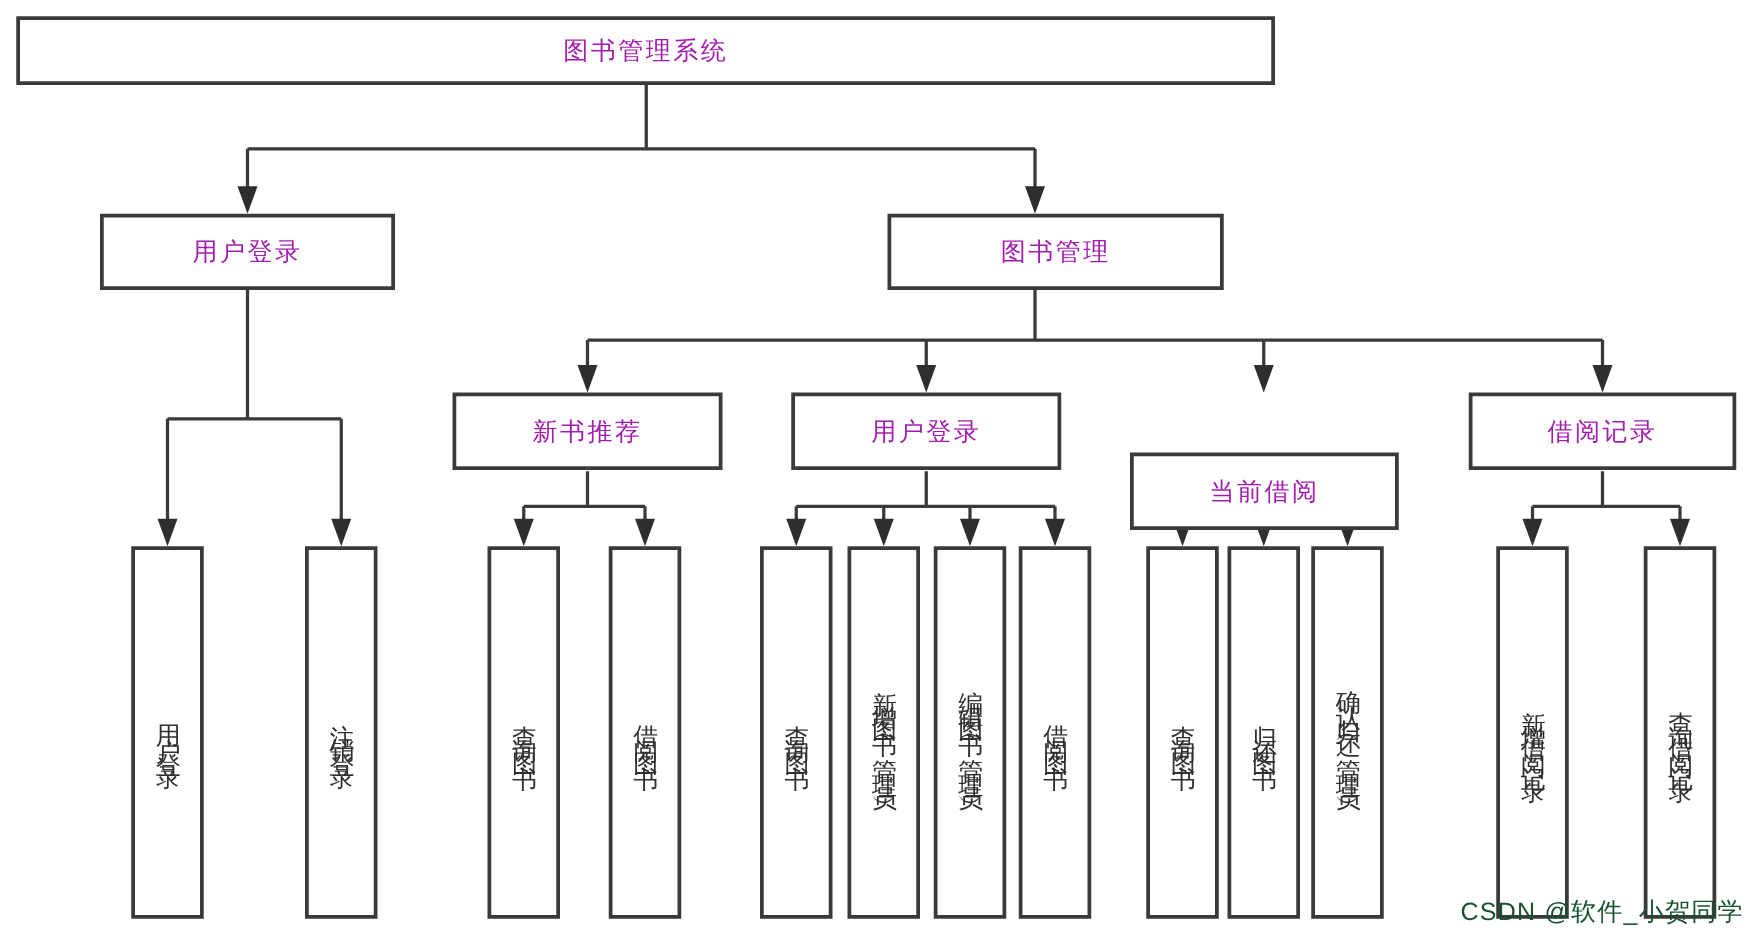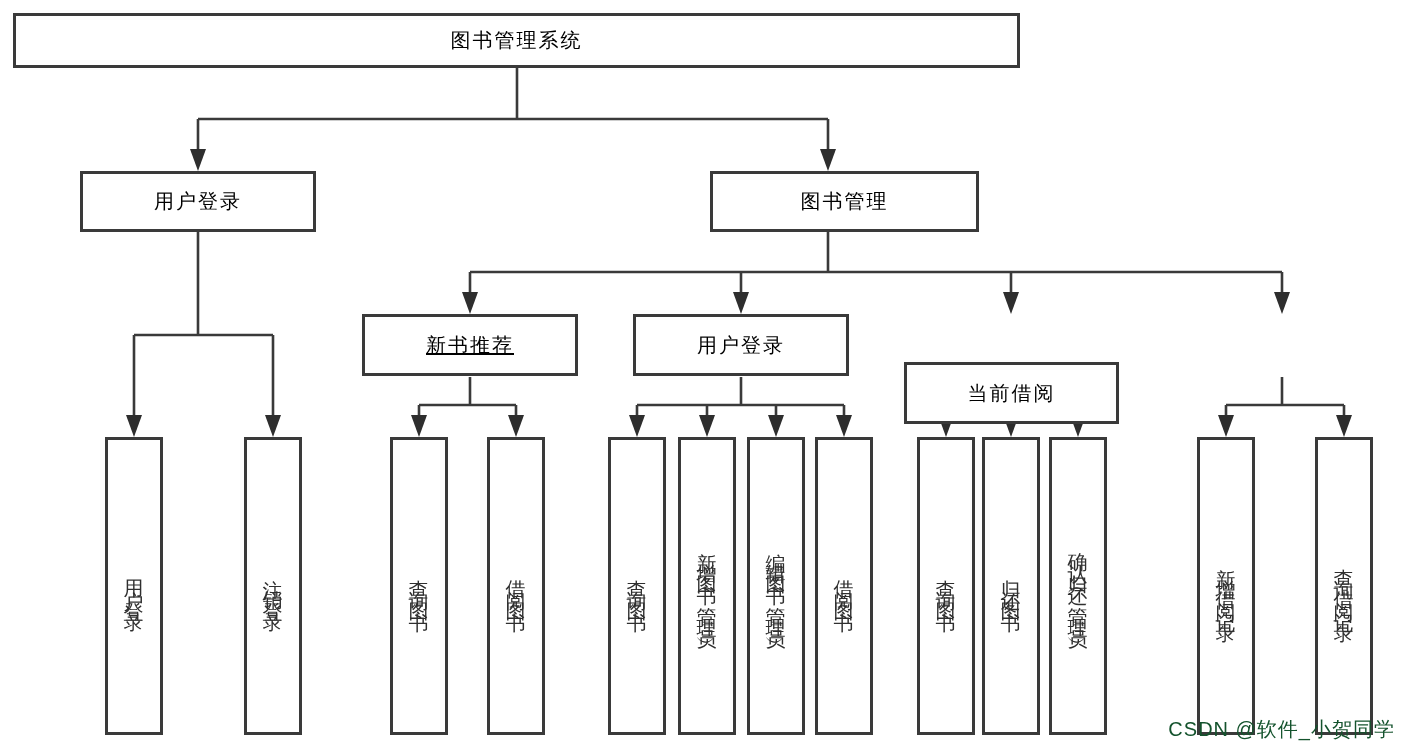--- a/index.html
+++ b/index.html
@@ -18,21 +18,21 @@
     pointer-events: none;
   }
   .node {
     position: absolute;
     box-sizing: border-box;
     border: 3px solid #3a3a3a;
     background: #ffffff;
     display: flex;
     align-items: center;
     justify-content: center;
-    color: #000000;
+    color: #a21caf;
     font-size: 20px;
     letter-spacing: 2px;
     white-space: nowrap;
   }
   .vnode {
     position: absolute;
     box-sizing: border-box;
     border: 3px solid #3a3a3a;
     background: #ffffff;
     display: flex;
@@ -45,21 +45,21 @@
     letter-spacing: 11px;
     width: 58px;
     top: 437px;
     height: 298px;
     line-height: 1;
   }
   
   .n-root        { left: 13px;   top: 13px;  width: 1007px; height: 55px; }
   .n-user-login  { left: 80px;   top: 171px; width: 236px;  height: 61px; }
   .n-book-mgmt   { left: 710px;  top: 171px; width: 269px;  height: 61px; }
-  .n-new-book    { left: 362px;  top: 314px; width: 216px;  height: 62px; text-decoration: underline; }
+  .n-new-book    { left: 362px;  top: 314px; width: 216px;  height: 62px; }
   .n-borrow      { left: 633px;  top: 314px; width: 216px;  height: 62px; }
   .n-current     { left: 904px;  top: 314px; width: 215px;  height: 62px; margin-top: 48px; }
   .n-records     { left: 1175px; top: 314px; width: 214px;  height: 62px; }
   
   .l-1  { left: 105px; }
   .l-2  { left: 244px; }
   .l-3  { left: 390px; }
   .l-4  { left: 487px; }
   .l-5  { left: 608px; }
   .l-6  { left: 678px; }
@@ -125,20 +125,21 @@
   </svg>
 
   <div class="node n-root">图书管理系统</div>
 
   <div class="node n-user-login">用户登录</div>
   <div class="node n-book-mgmt">图书管理</div>
 
   <div class="node n-new-book">新书推荐</div>
   <div class="node n-borrow">用户登录</div>
   <div class="node n-current">当前借阅</div>
+  <div class="node n-records">借阅记录</div>
 
   <div class="vnode l-1">用户登录</div>
   <div class="vnode l-2">注销登录</div>
 
   <div class="vnode l-3">查询图书</div>
   <div class="vnode l-4">借阅图书</div>
 
   <div class="vnode l-5">查询图书</div>
   <div class="vnode l-6">新增图书（管理员）</div>
   <div class="vnode l-7">编辑图书（管理员）</div>

